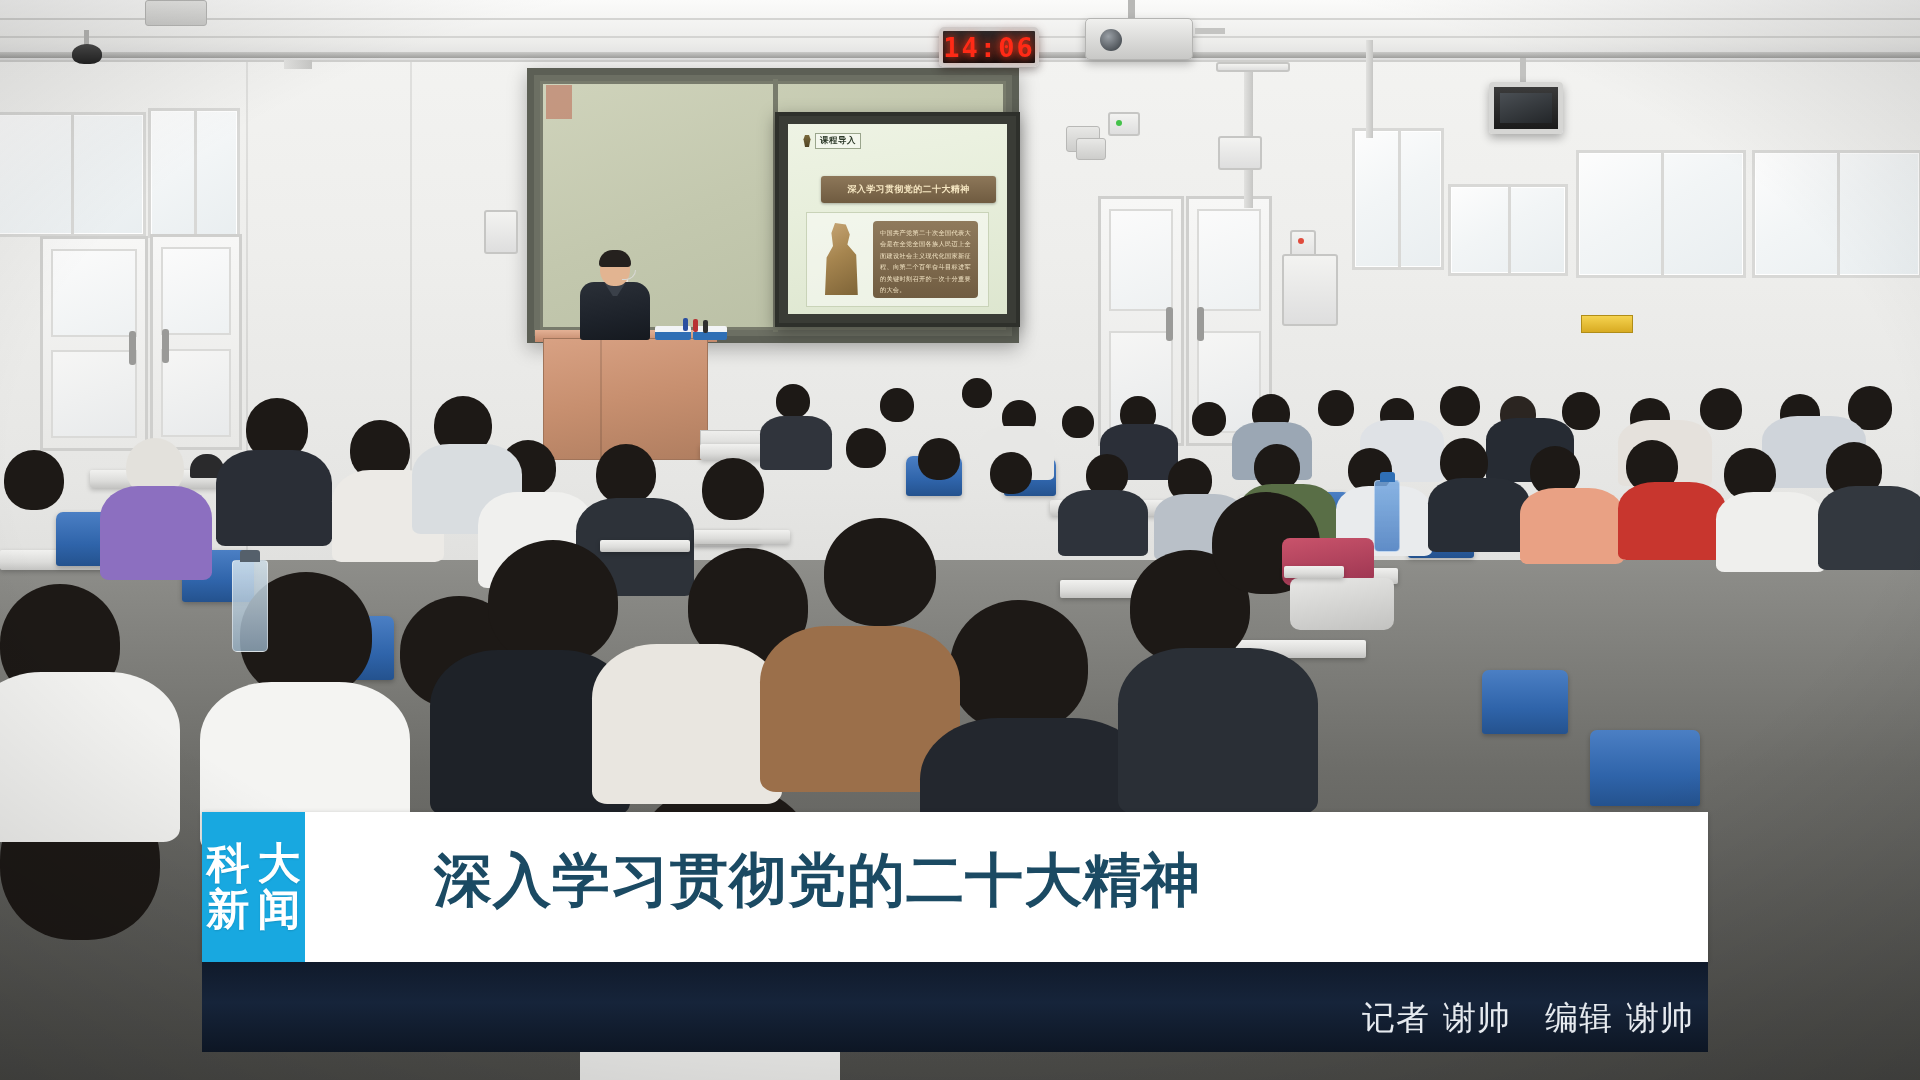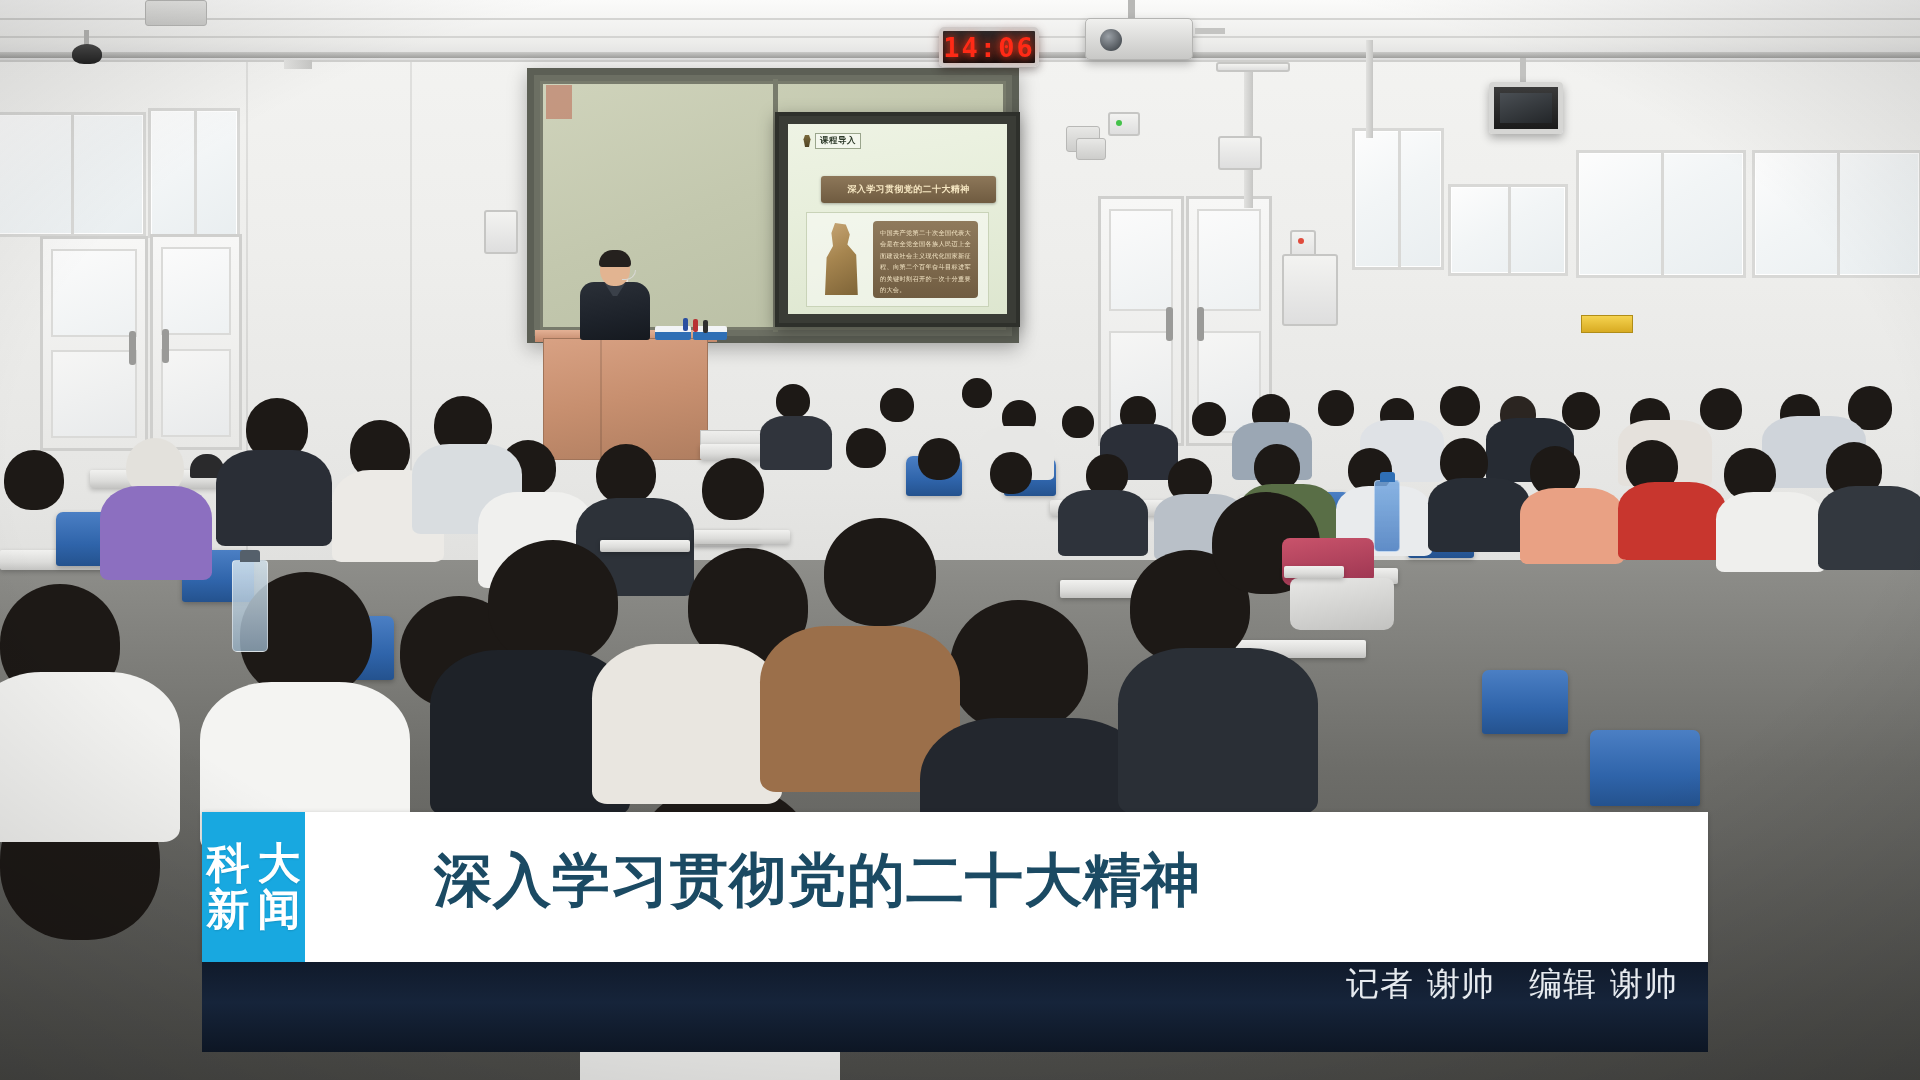--- a/index.html
+++ b/index.html
@@ -316,22 +316,22 @@
     text-shadow:0 1px 2px rgba(0,0,0,.12);
   }
   .lt-headline {
     position:absolute; left:232px; top:30px;
     font-size:58px; font-weight:bold; letter-spacing:1px;
     color:#1b4a63;
     font-family:"Liberation Sans","DejaVu Sans",sans-serif;
     white-space:nowrap;
   }
   .lt-credits {
-    position:absolute; right:30px; top:150px; height:112px;
-    display:flex; align-items:flex-start; gap:34px;
+    position:absolute; right:14px; top:150px; height:112px;
+    display:flex; align-items:center; gap:34px;
     color:#e6eaef; font-size:33px; letter-spacing:1px;
     white-space:nowrap;
   }
   .lt-credits .grp { display:flex; gap:13px; }
 </style>
 </head>
 <body>
 
 <div id="stage">
 

